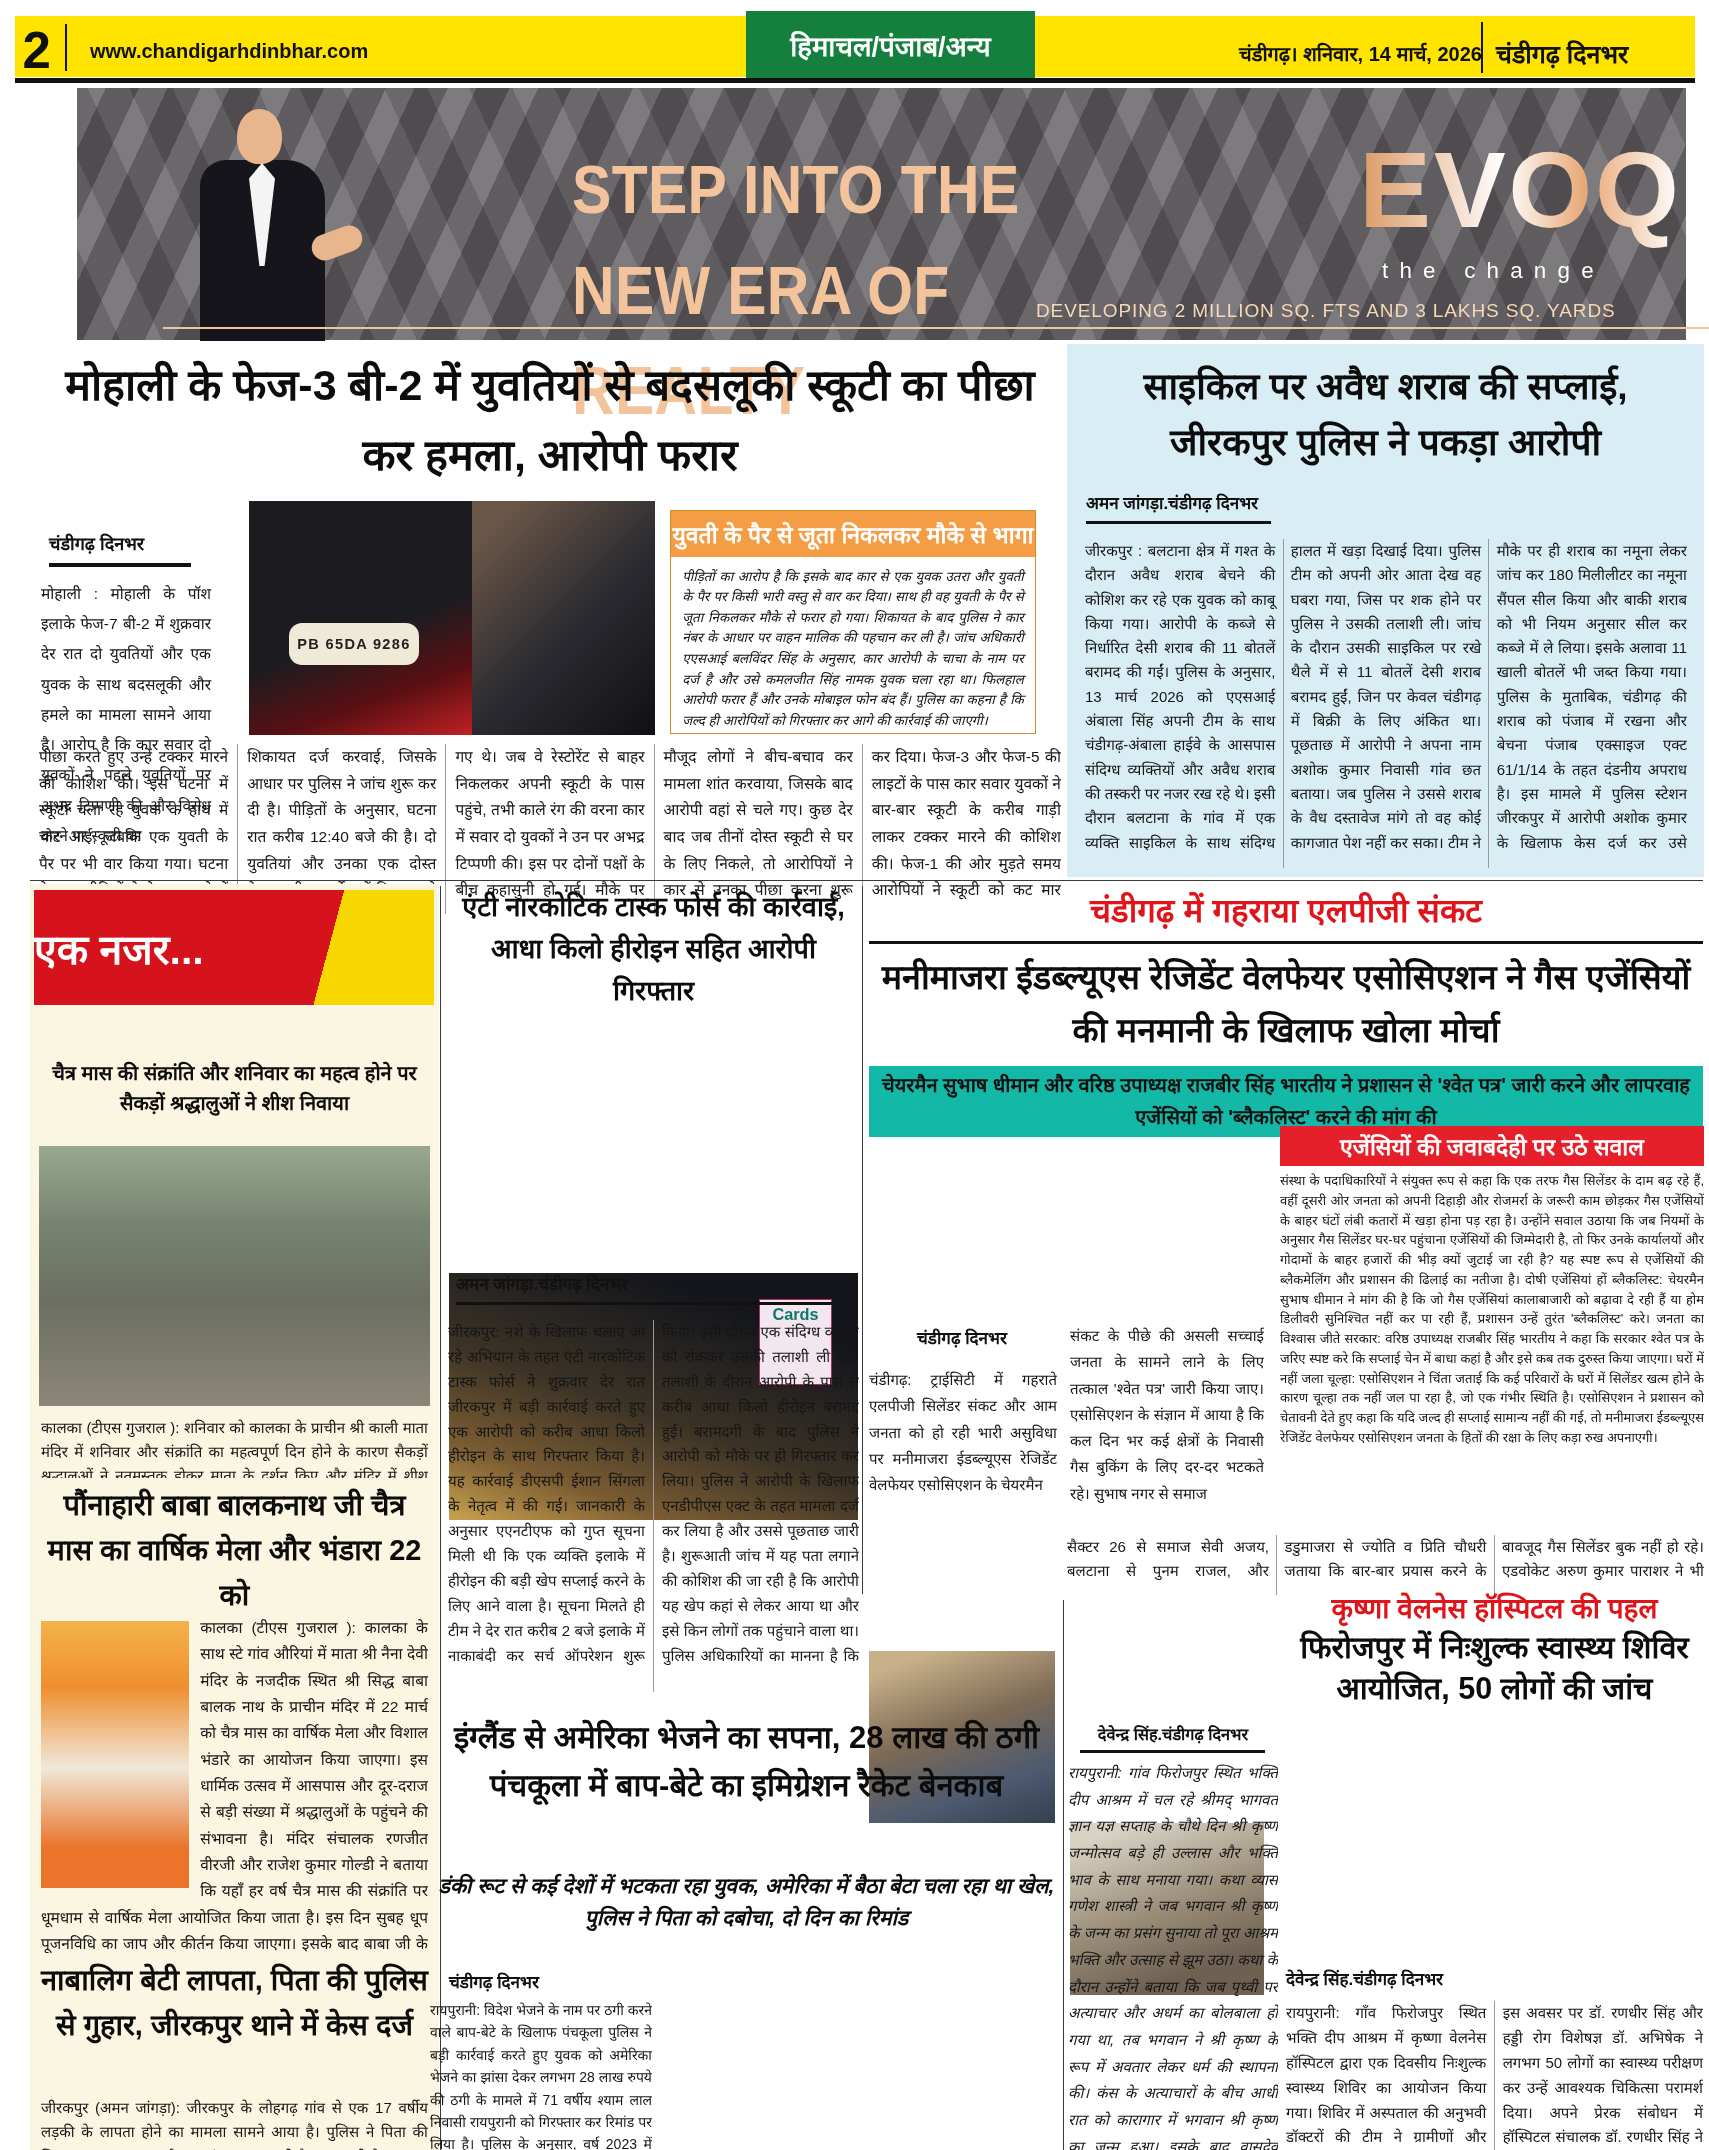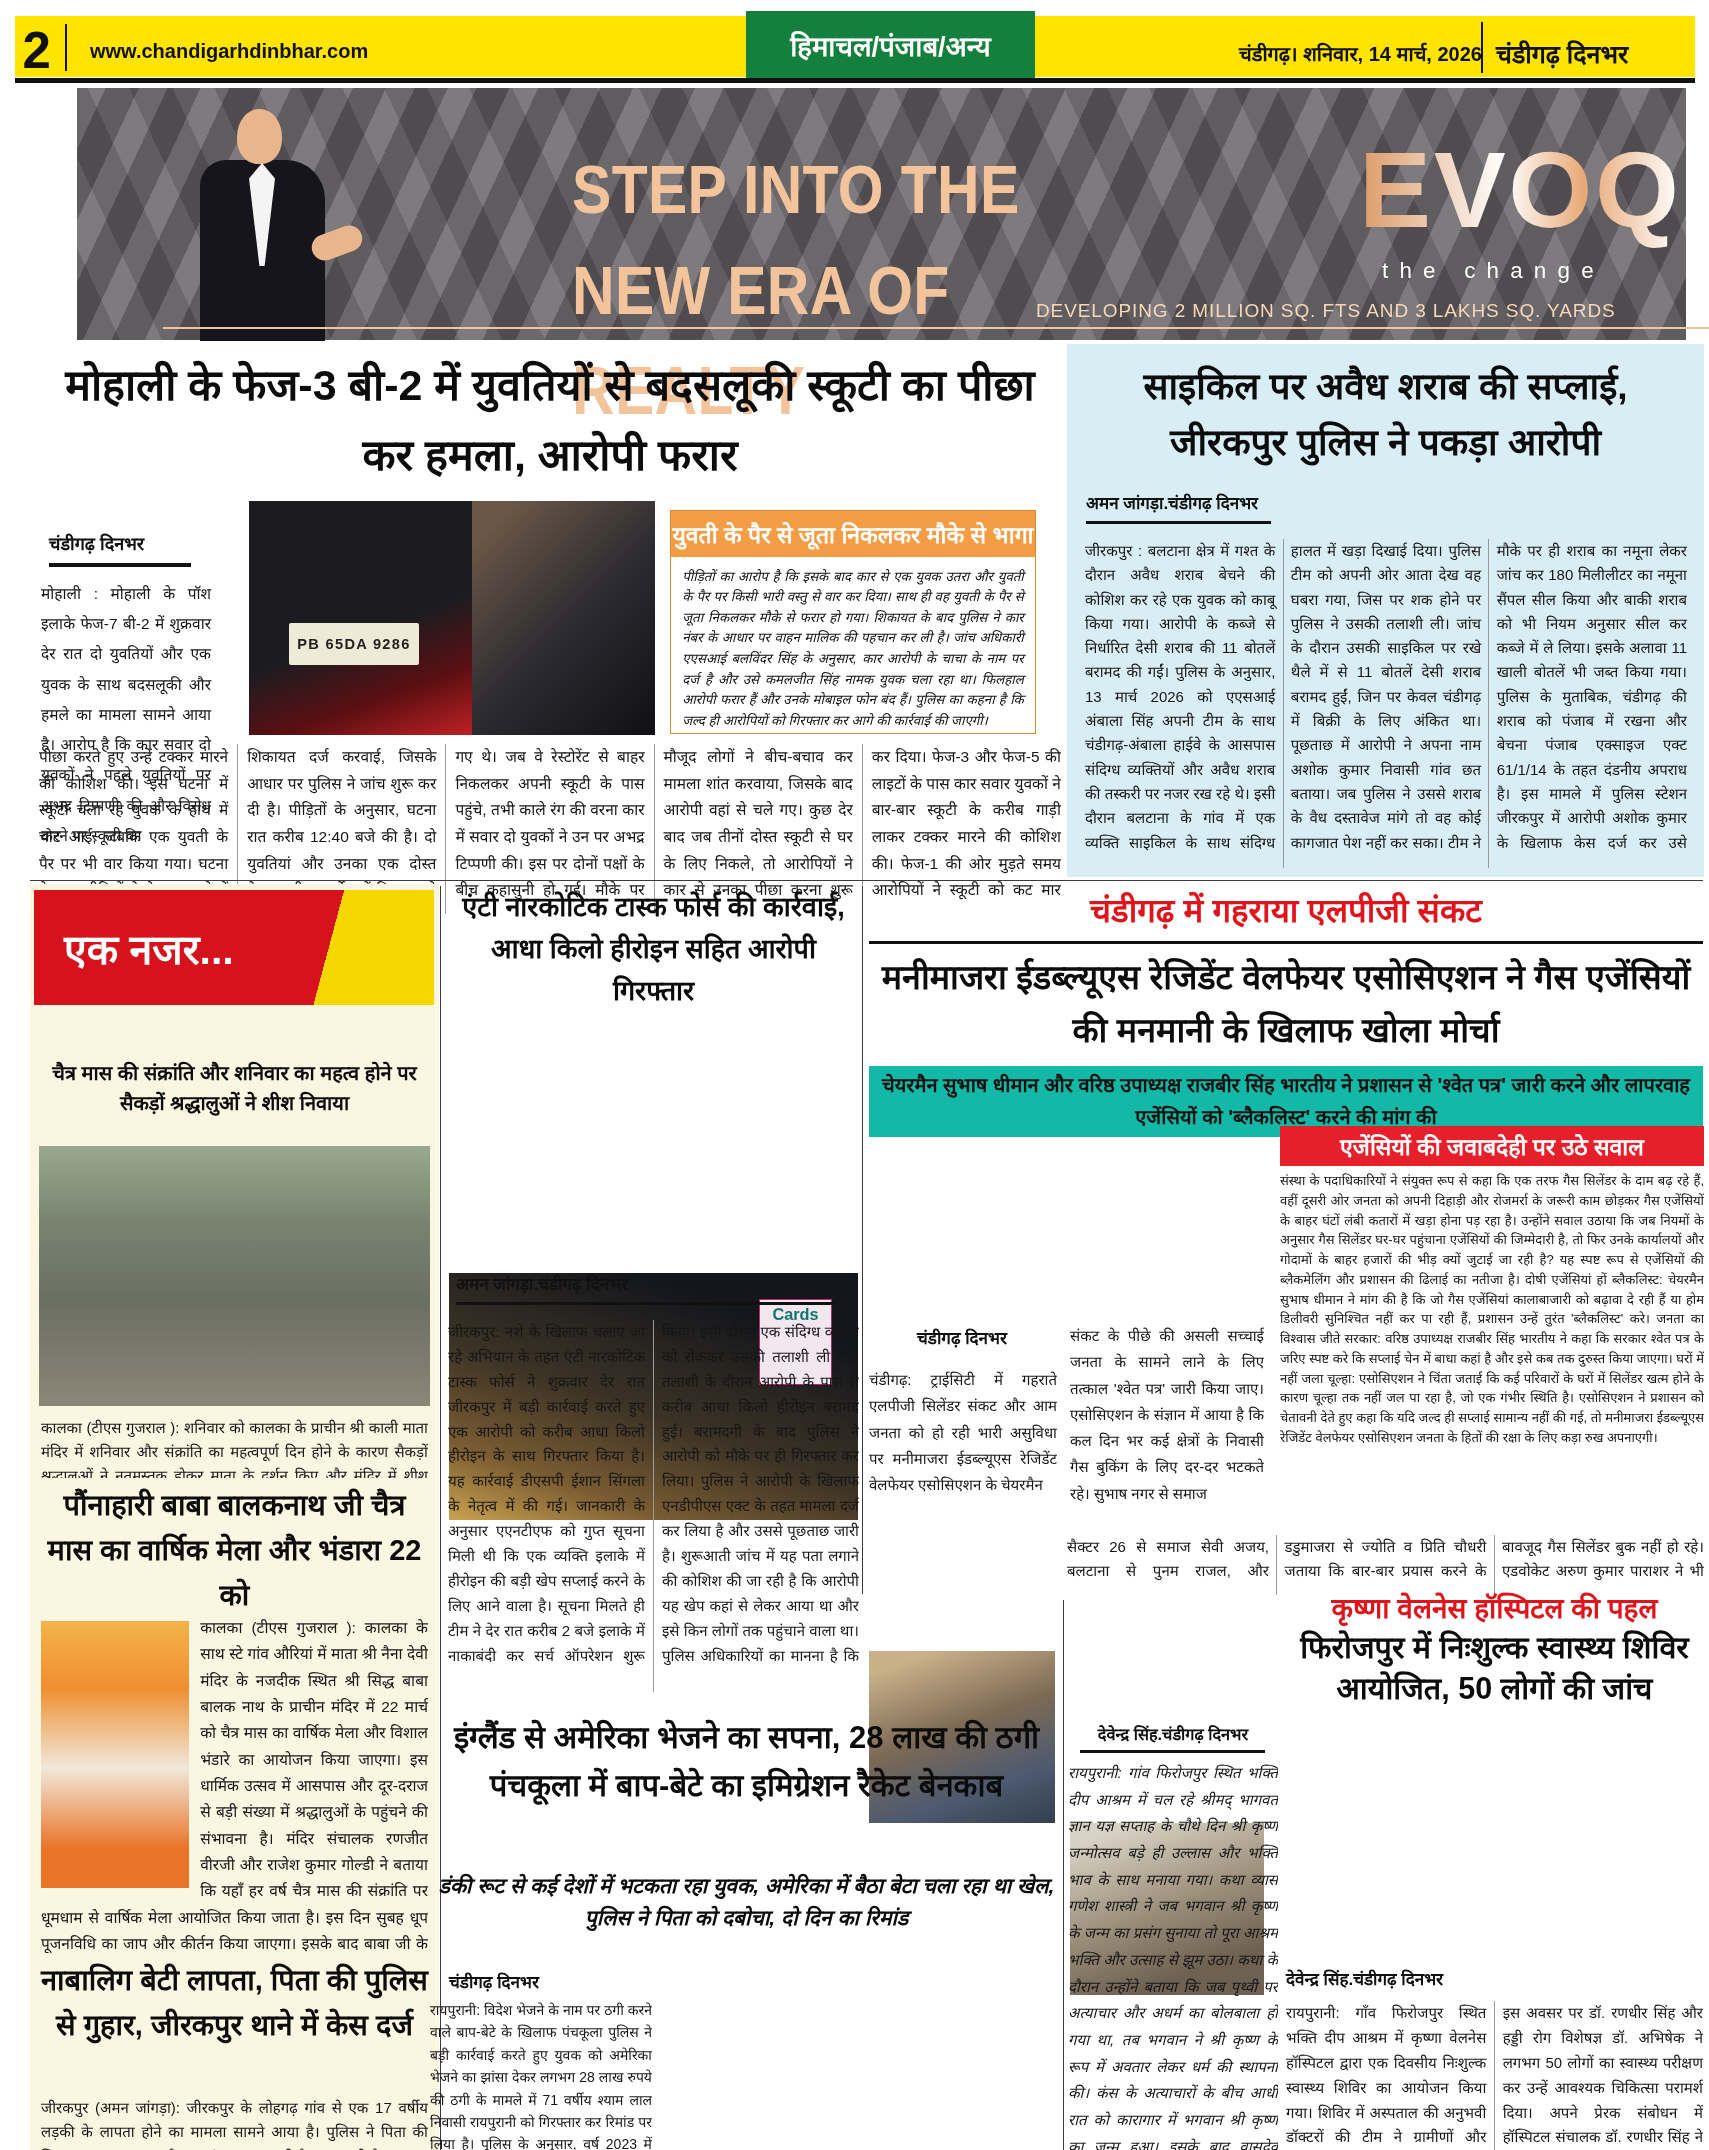--- a/index.html
+++ b/index.html
@@ -48,21 +48,21 @@
   #ad-man-shirt { left:172px; top:75px; width:26px; height:103px; background:#f4f4f4; clip-path:polygon(50% 0,100% 15%,60% 100%,40% 100%,0 15%); }
   #ad-man-hand { left:234px; top:142px; width:52px; height:26px; border-radius:17px; background:#e9b58c; transform:rotate(-20deg); }
 
   
   #main-hl { left:39px; top:351px; width:1022px; font-size:43px; line-height:1.62; text-align:center; }
   #main-byline { left:49px; top:531px; font-size:18px; }
   #main-byline-rule { left:49px; top:563px; width:142px; height:3.9px; }
   #main-intro { left:41px; top:579px; width:170px; height:331px; font-size:15.5px; line-height:1.95; }
   #main-photo { left:249px; top:501px; width:406px; height:234px; display:flex; }
   #main-photo-car { width:55%; height:100%; background:linear-gradient(160deg,#1c1c20 55%,#5b0f12 78%,#c02024); position:relative; }
-  #main-plate { position:absolute; left:18%; bottom:30%; width:58%; height:18%; background:#efe9d8; border-radius:2px;
+  #main-plate { position:absolute; left:18%; bottom:30%; width:58%; height:18%; background:#efe9d8; border-radius:13px;
      color:#222; font-size:14.6px; font-weight:bold; display:flex; align-items:center; justify-content:center; letter-spacing:1.3px;}
   #main-photo-woman { width:45%; height:100%; background:linear-gradient(135deg,#6b5748 10%,#2a2a30 55%,#101014); }
   #main-box { left:670px; top:510px; width:366px; height:224px; border:1.3px solid #d88b2e; background:#fff; }
   #main-box-title { height:46px; background:#f59d44; color:#ffffff; font-size:23px; font-weight:bold;
       display:flex; align-items:center; justify-content:center; }
   #main-box-body { padding:9.5px 11.2px; font-size:13.3px; line-height:1.55; font-style:italic; }
   #main-body { left:39px; top:744px; width:1022px; height:170px; font-size:15.5px; line-height:1.72;
       column-count:5; column-gap:19px; overflow:hidden; }
 
   
@@ -74,21 +74,21 @@
       column-count:3; column-gap:15.5px; overflow:hidden; }
 
   
   .vline { background:#3a3a3a; width:1.3px; }
   .hline { background:#3a3a3a; height:1.3px; }
 
   
   #cream { left:30px; top:884px; width:409px; height:1746px; background:#fbf6e2; }
   #eknajar-box { left:34px; top:890px; width:400px; height:115px;
       background:linear-gradient(105deg,#d6131c 72%,#f6d800 72%); display:flex; align-items:center; }
-  #eknajar-title { color:#ffffff; font-size:41px; font-weight:bold; padding-left:30px; }
+  #eknajar-title { color:#ffffff; font-size:41px; font-weight:bold; }
   #eknajar-sub { left:41px; top:1022px; width:387px; font-size:20px; line-height:1.5; text-align:center;margin-top:36px; }
   #eknajar-photo { left:39px; top:1146px; width:391px; height:260px;
       background:linear-gradient(180deg,#9aa88f 0%,#77836f 30%,#6b6f62 60%,#8c8678 100%); }
   #eknajar-body { left:41px; top:1416px; width:387px; height:62px; font-size:15px; line-height:1.6; overflow:hidden; }
   #baba-hl { left:41px; top:1483px; width:387px; font-size:29px; line-height:1.55; text-align:center; }
   #baba-body { left:41px; top:1615px; width:387px; height:338px; font-size:15.5px; line-height:1.7; overflow:hidden; }
   #baba-img { float:left; width:148px; height:267px; margin:6px 11.2px 3.4px 0;
       background:linear-gradient(180deg,#f4b24a 0%,#ef8f2f 25%,#f0e8da 55%,#e9742a 85%); }
   #missing-hl { left:41px; top:1958px; width:387px; font-size:29px; line-height:1.55; text-align:center; }
   #missing-body { left:41px; top:2096px; width:387px; height:189px; font-size:15px; line-height:1.62; overflow:hidden; }

